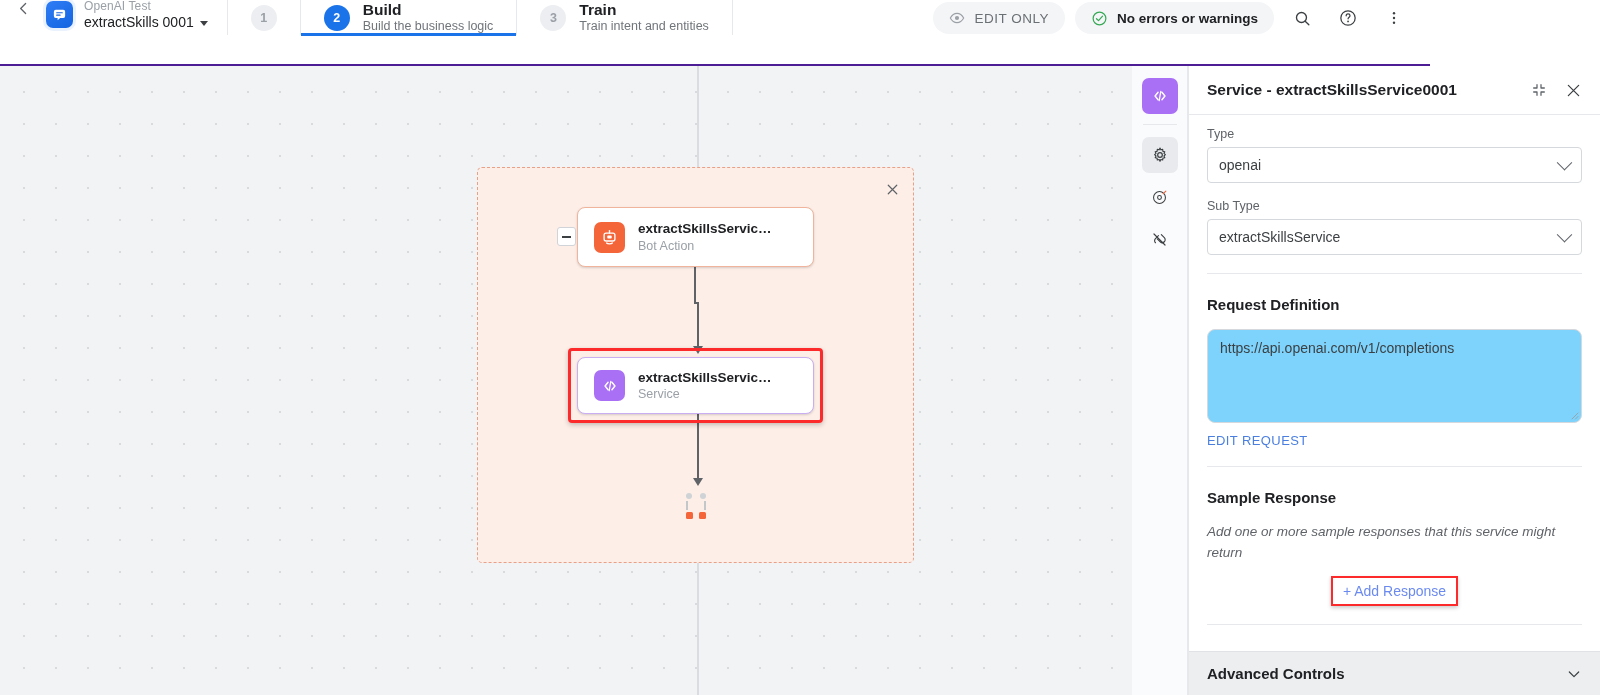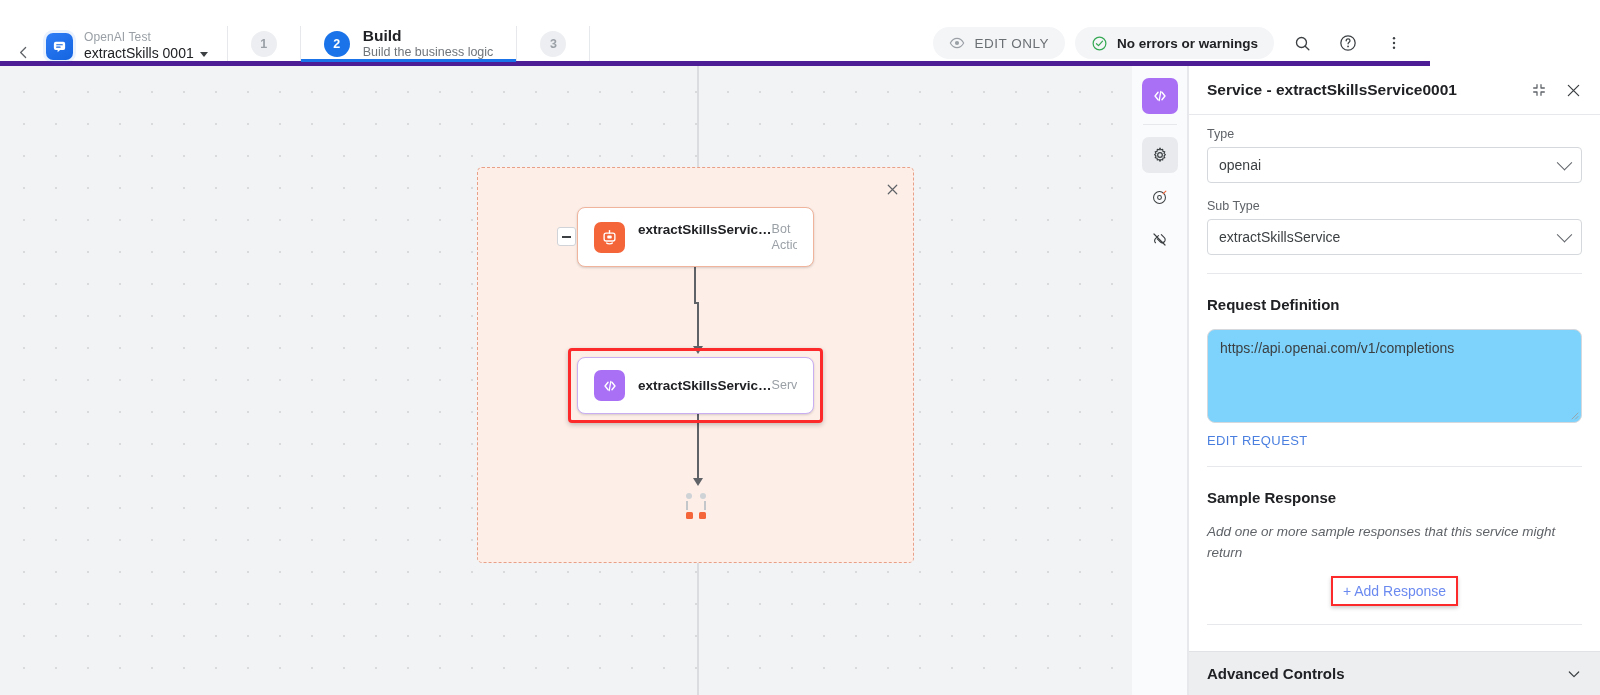--- a/index.html
+++ b/index.html
@@ -7,22 +7,22 @@
     width: 1600px; height: 695px;
     font-family: "Liberation Sans", sans-serif;
     background: #ffffff;
     overflow: hidden;
   }
   .app { position: relative; width: 1600px; height: 695px; background:#fff; }
 
   
   .topbar {
     position:absolute; top:0; left:0; width:1430px; height:66px;
-    background:#ffffff; display:flex; align-items:flex-end;
-    border-bottom:5px solid #4c1d95; z-index:30;
+    background:#ffffff; display:flex; align-items:flex-start;
+    border-bottom:2px solid #4c1d95; z-index:30;
   }
   .back-btn {
     width:46px; display:flex; align-items:center; justify-content:center;
     color:#5f6368; cursor:pointer;
   }
   .brand { display:flex; align-items:center; gap:11px; padding-right:18px; }
   .brand-logo {
     width:27px; height:27px; border-radius:7px;
     background:linear-gradient(145deg,#2f7df6 0%,#1464e0 100%);
     display:flex; align-items:center; justify-content:center;
@@ -93,21 +93,21 @@
   .node {
     position:absolute; background:#fff; border-radius:8px;
     display:flex; align-items:center; gap:13px; padding:0 16px;
     box-shadow:0 1px 3px rgba(0,0,0,.10), 0 1px 2px rgba(0,0,0,.06);
     cursor:pointer;
   }
   .node-icon {
     width:31px;height:31px;border-radius:7px;flex:none;
     display:flex;align-items:center;justify-content:center; color:#fff;
   }
-  .node-txt { display:flex; flex-direction:row; line-height:1.3; overflow:hidden; }
+  .node-txt { display:flex; flex-direction:column; line-height:1.3; overflow:hidden; }
   .node-title { font-size:13.5px; font-weight:bold; color:#202124; white-space:nowrap; }
   .node-sub { font-size:12.5px; color:#9aa0a6; }
 
   #node-bot {
     left:577px; top:141px; width:237px; height:60px;
     border:1px solid #f0b49c;
   }
   .collapse-toggle {
     position:absolute; left:-21px; top:19px; width:19px; height:19px;
     background:#fff; border:1px solid #d0d3d7; border-radius:3px;
@@ -245,20 +245,24 @@
       </div>
       <div class="step active">
         <div class="step-num">2</div>
         <div class="step-txt">
           <div class="step-title">Build</div>
           <div class="step-desc">Build the business logic</div>
         </div>
       </div>
       <div class="step">
         <div class="step-num">3</div>
+        <div class="step-txt">
+          <div class="step-title">Train</div>
+          <div class="step-desc">Train intent and entities</div>
+        </div>
       </div>
     </div>
 
     <div class="topbar-spacer"></div>
 
     <div class="topbar-right">
       <div class="pill viewonly">
         <svg width="16" height="16" viewBox="0 0 24 24">
           <path d="M2 12 C5 6.5 9 5 12 5 C15 5 19 6.5 22 12 C19 17.5 15 19 12 19 C9 19 5 17.5 2 12 Z" fill="none" stroke="#9aa0a6" stroke-width="1.7"></path>
           <circle cx="12" cy="12" r="3.1" fill="#9aa0a6"></circle>

